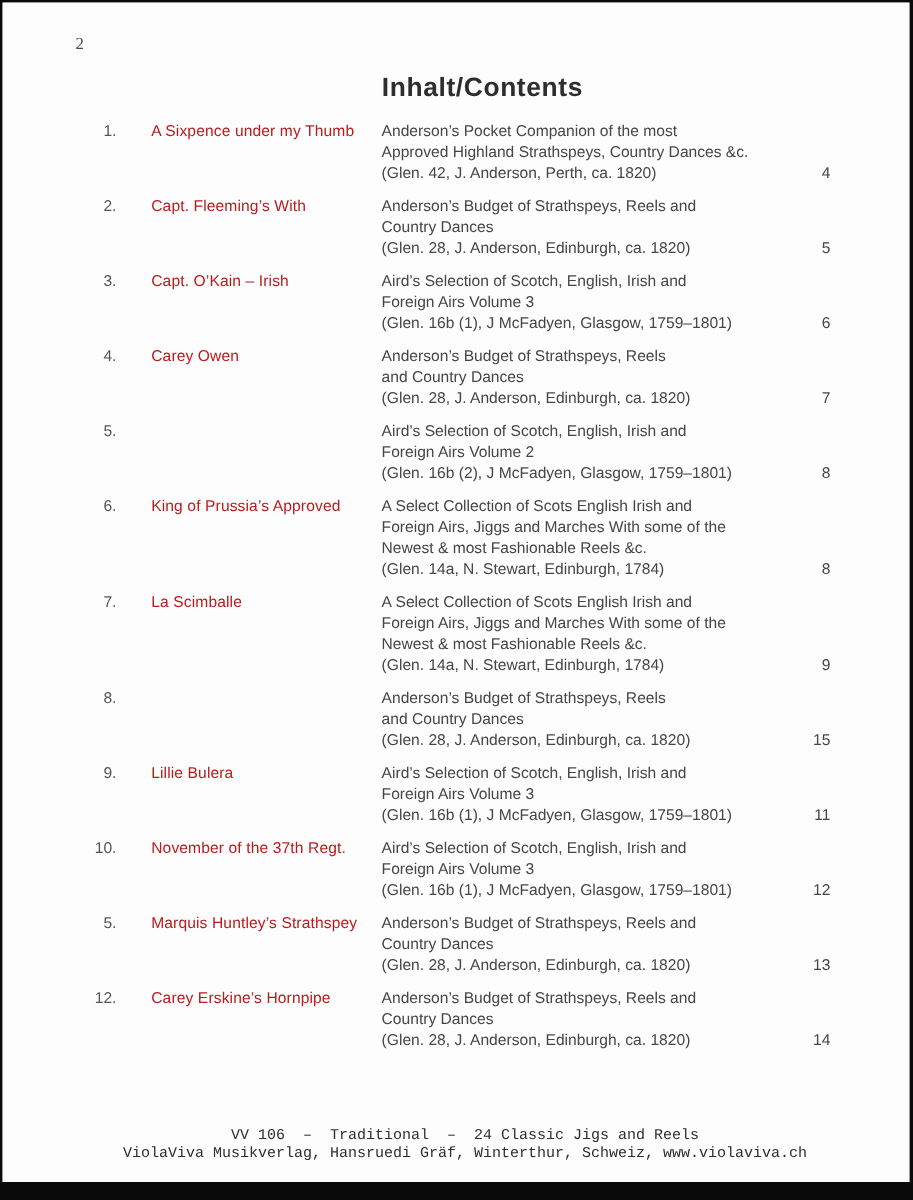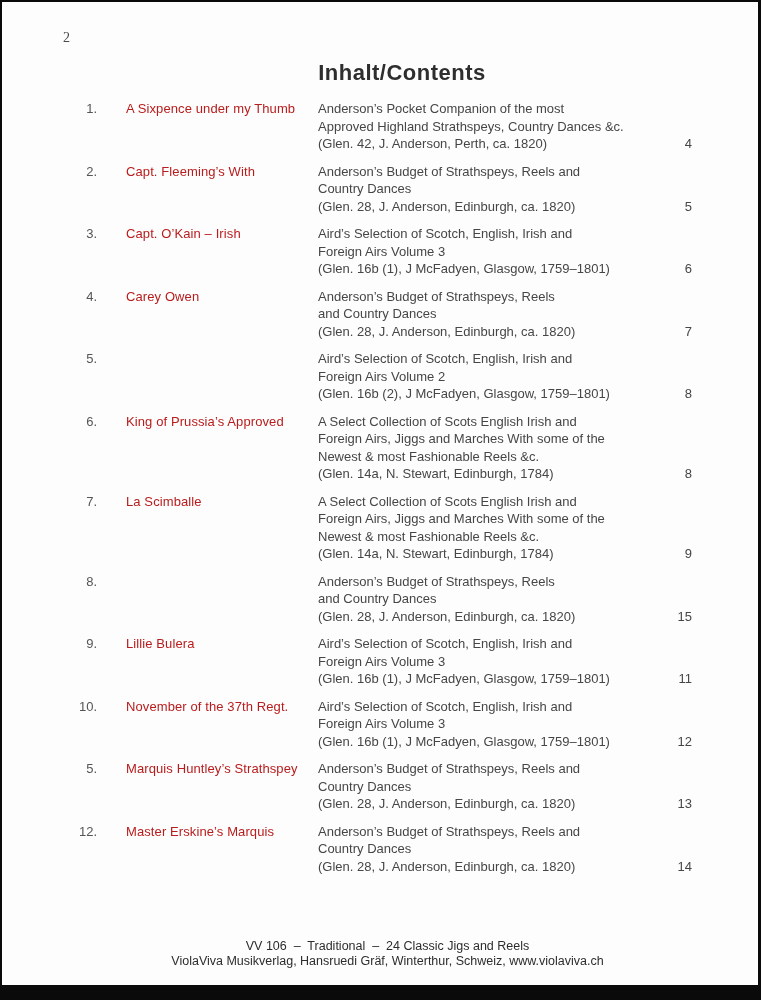--- a/index.html
+++ b/index.html
@@ -77,21 +77,21 @@
     text-align: right;
     align-self: end;
     color: #464646;
   }
   .footer {
     position: absolute;
     bottom: 16px;
     left: 0;
     right: 0;
     text-align: center;
-    font-family: Liberation Sans, sans-serif;
+    font-family: Liberation Mono, monospace;
     font-size: 12.5px;
     line-height: 15px;
     color: #2d2d2d;
     padding-left: 15px;
   }
   .footer div { white-space: pre; }
 </style>
 </head>
 <body>
 
@@ -230,21 +230,21 @@
           <div class="src-line">Anderson’s Budget of Strathspeys, Reels and</div>
           <div class="src-line">Country Dances</div>
           <div class="src-line">(Glen. 28, J. Anderson, Edinburgh, ca. 1820)</div>
         </div>
     <div class="pageno">13</div>
   </div>
 
   <div class="entry">
     <div class="num">12.</div>
     <div></div>
-    <div class="etitle">Master Erskine’s Marquis</div>
+    <div class="etitle">Carey Erskine’s Hornpipe</div>
     <div class="src">
           <div class="src-line">Anderson’s Budget of Strathspeys, Reels and</div>
           <div class="src-line">Country Dances</div>
           <div class="src-line">(Glen. 28, J. Anderson, Edinburgh, ca. 1820)</div>
         </div>
     <div class="pageno">14</div>
   </div>
 </div>
 
   <div class="footer">

